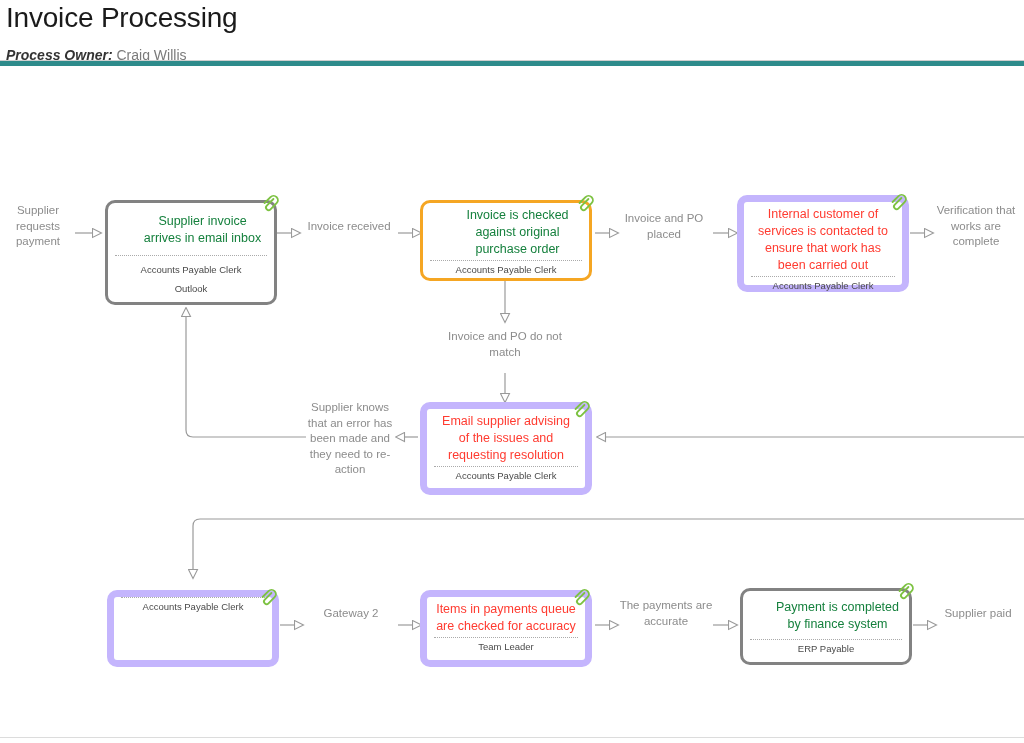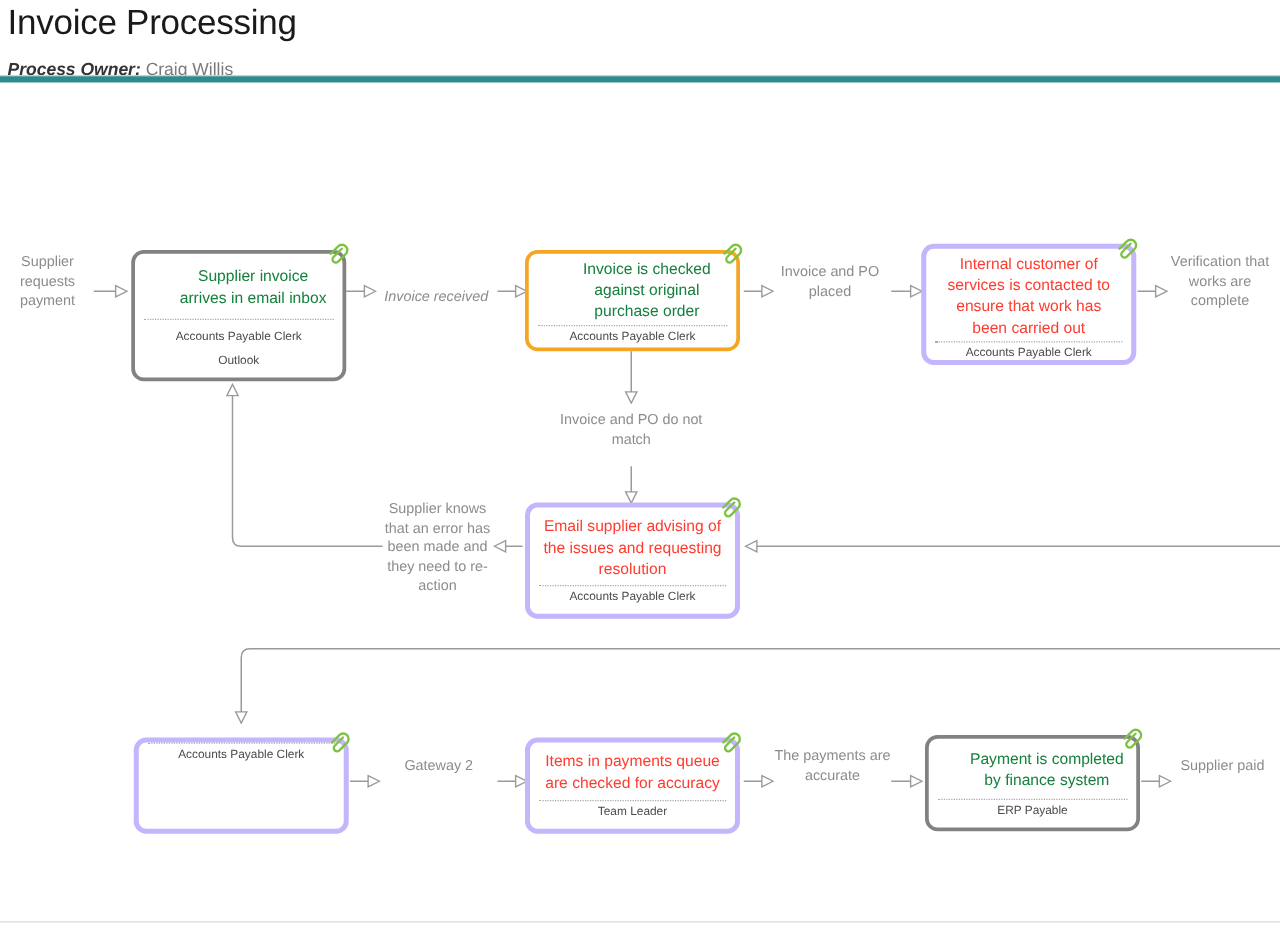--- a/index.html
+++ b/index.html
@@ -81,21 +81,21 @@
     position: absolute;
     box-sizing: border-box;
     background: #ffffff;
     border-radius: 10px;
     display: flex;
     flex-direction: column;
     z-index: 3;
   }
   .box-gray   { border: 3px solid #828282; }
   .box-orange { border: 3px solid #f5a623; }
-  .box-green  { border: 4px solid #c4b5fd; }
+  .box-green  { border: 7px solid #c4b5fd; }
 
   .box-title {
     flex: 1 1 auto;
     display: flex;
     align-items: center;
     justify-content: center;
     text-align: center;
     padding: 4px 9px 2px 9px;
     font-size: 12.5px;
     line-height: 17px;
@@ -189,21 +189,21 @@
     <line x1="280" y1="625" x2="303" y2="625" marker-end="url(#arw)"></line>
     <line x1="398" y1="625" x2="421" y2="625" marker-end="url(#arw)"></line>
     <line x1="595" y1="625" x2="618" y2="625" marker-end="url(#arw)"></line>
     <line x1="713" y1="625" x2="737" y2="625" marker-end="url(#arw)"></line>
     <line x1="913" y1="625" x2="936" y2="625" marker-end="url(#arw)"></line>
   </g>
 </svg>
 
 <div class="edge-label" style="left:2px; top:203px; width:72px;">Supplier requests payment</div>
 
-<div class="edge-label" style="left:296px; top:231px; width:106px;font-style:italic;">Invoice received</div>
+<div class="edge-label" style="left:296px; top:219px; width:106px;">Invoice received</div>
 
 <div class="edge-label" style="left:612px; top:211px; width:104px;">Invoice and PO placed</div>
 
 <div class="edge-label" style="left:930px; top:203px; width:92px;">Verification that works are complete</div>
 
 <div class="edge-label" style="left:446px; top:329px; width:118px;">Invoice and PO do not match</div>
 
 <div class="edge-label" style="left:302px; top:400px; width:96px;">Supplier knows that an error has been made and they need to re-action</div>
 
 <div class="edge-label" style="left:304px; top:606px; width:94px;">Gateway 2</div>

